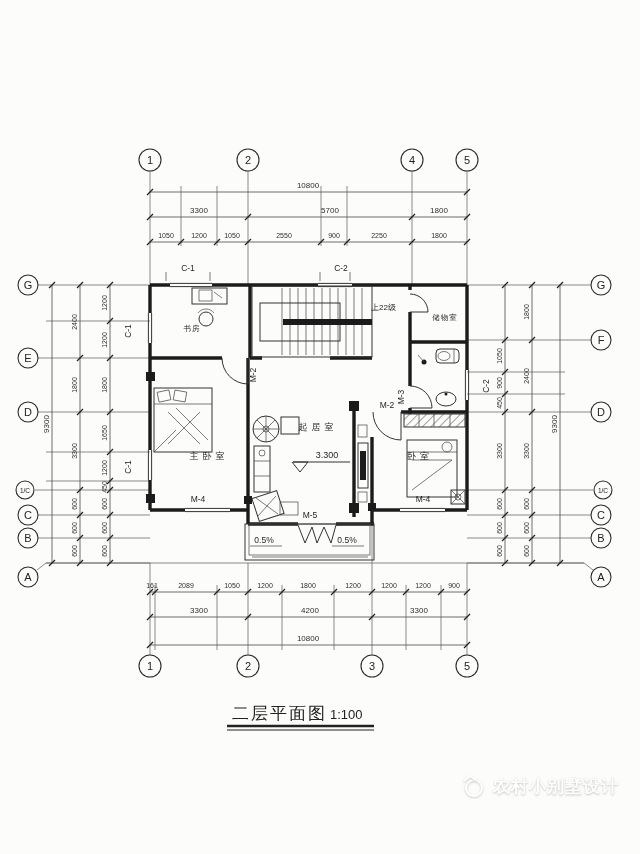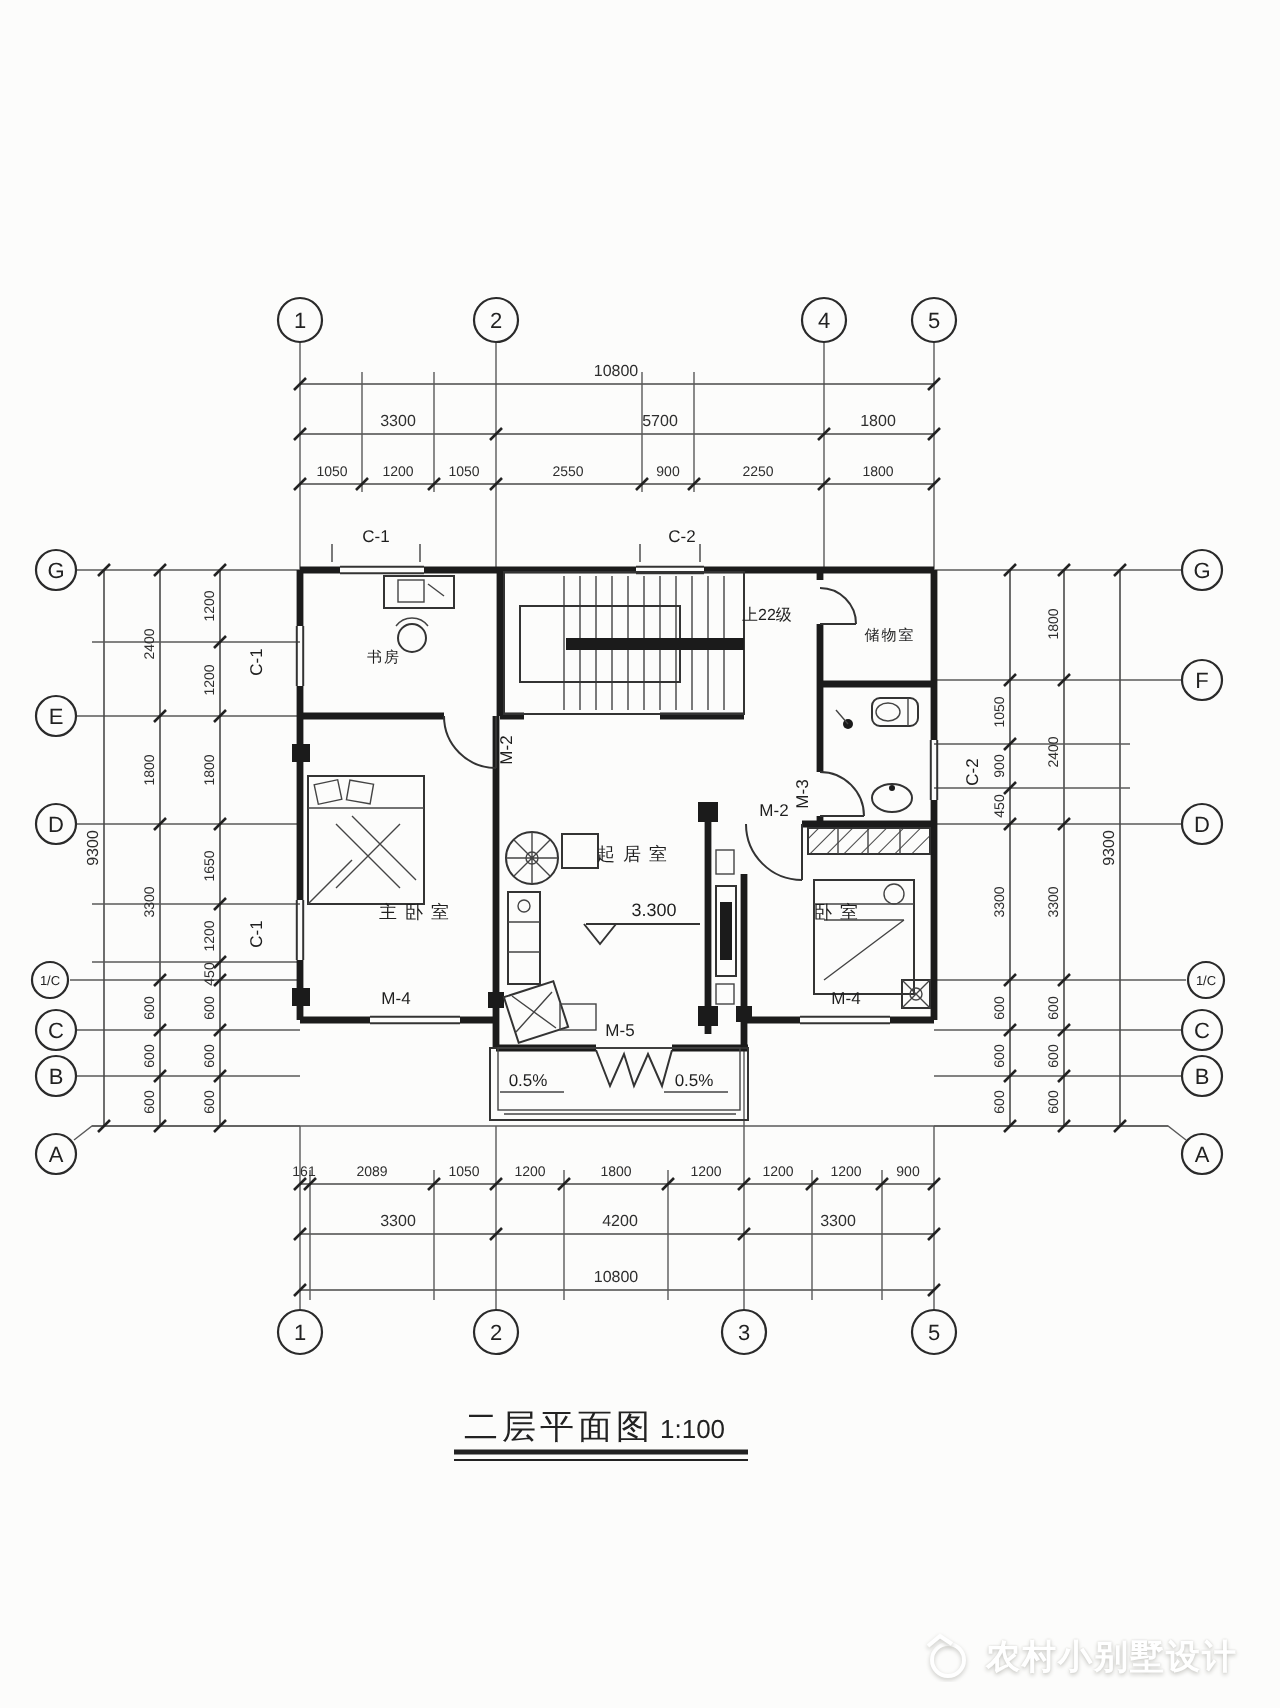--- a/index.html
+++ b/index.html
@@ -20,21 +20,21 @@
   .title-cn{font-size:17px;letter-spacing:2px;fill:#222;}
   .title-scale{font-size:13px;fill:#222;}
   .dimline{stroke:#4a4a4a;stroke-width:0.8;fill:none;}
   .xline{stroke:#5a5a5a;stroke-width:0.7;fill:none;}
   .tick{stroke:#222;stroke-width:1.3;fill:none;}
   .wall{stroke:#1b1b1b;stroke-width:3.4;fill:none;stroke-linecap:butt;}
   .thin{stroke:#333;stroke-width:1;fill:none;}
   .thin5{stroke:#444;stroke-width:0.7;fill:none;}
   .circ{stroke:#2a2a2a;stroke-width:1.1;fill:#fcfcfb;}
   .fill{fill:#1b1b1b;stroke:none;}
-  .watermark{position:absolute;left:460px;top:810px;width:176px;height:36px;
+  .watermark{position:absolute;left:460px;top:768px;width:176px;height:36px;
      display:flex;align-items:center;gap:7px;color:#ffffff;text-align:right;}
   .watermark .wm-text{font-size:17px;font-weight:bold;letter-spacing:1px;
      text-shadow:0 1px 2px #c9c9c5, 0 0 1px #d6d6d2;white-space:nowrap;}
 </style>
 </head>
 <body>
 
 <div class="page">
 <svg width="640" height="854" viewBox="0 0 640 854">
 

